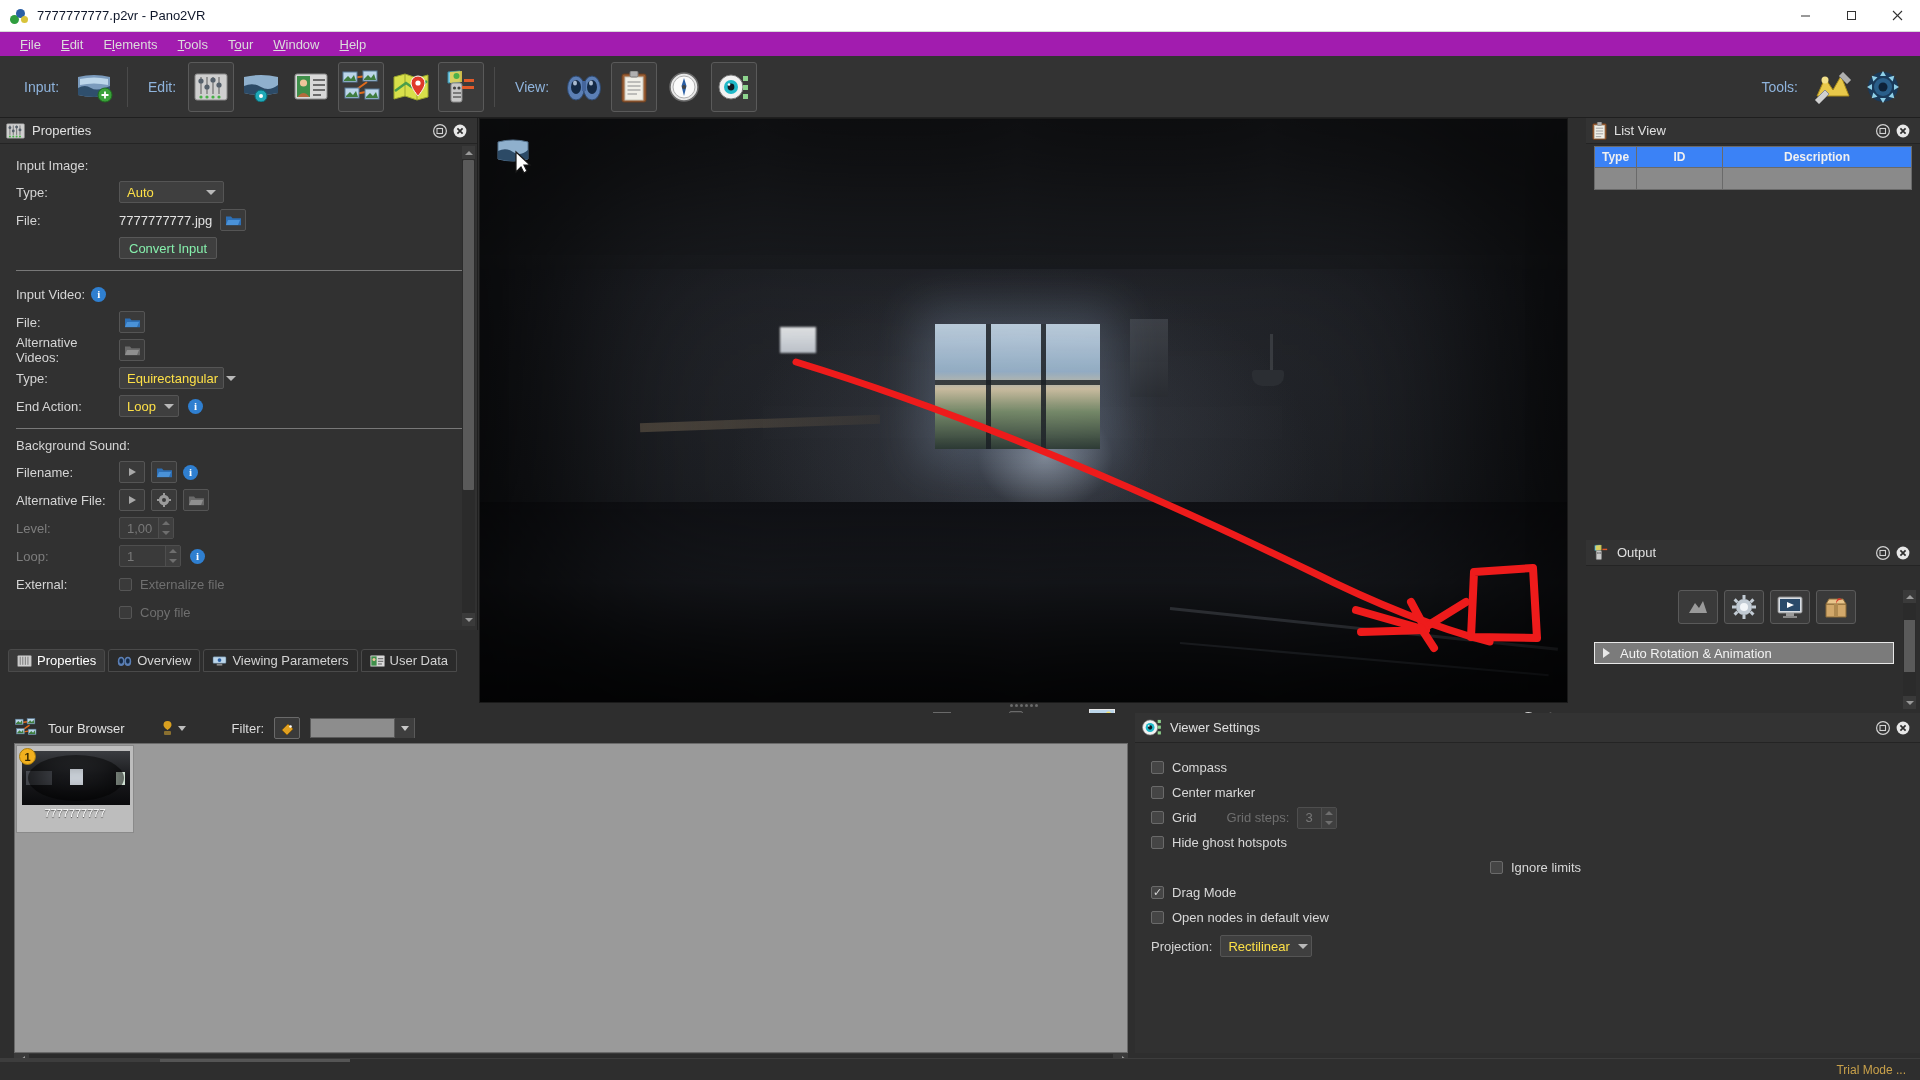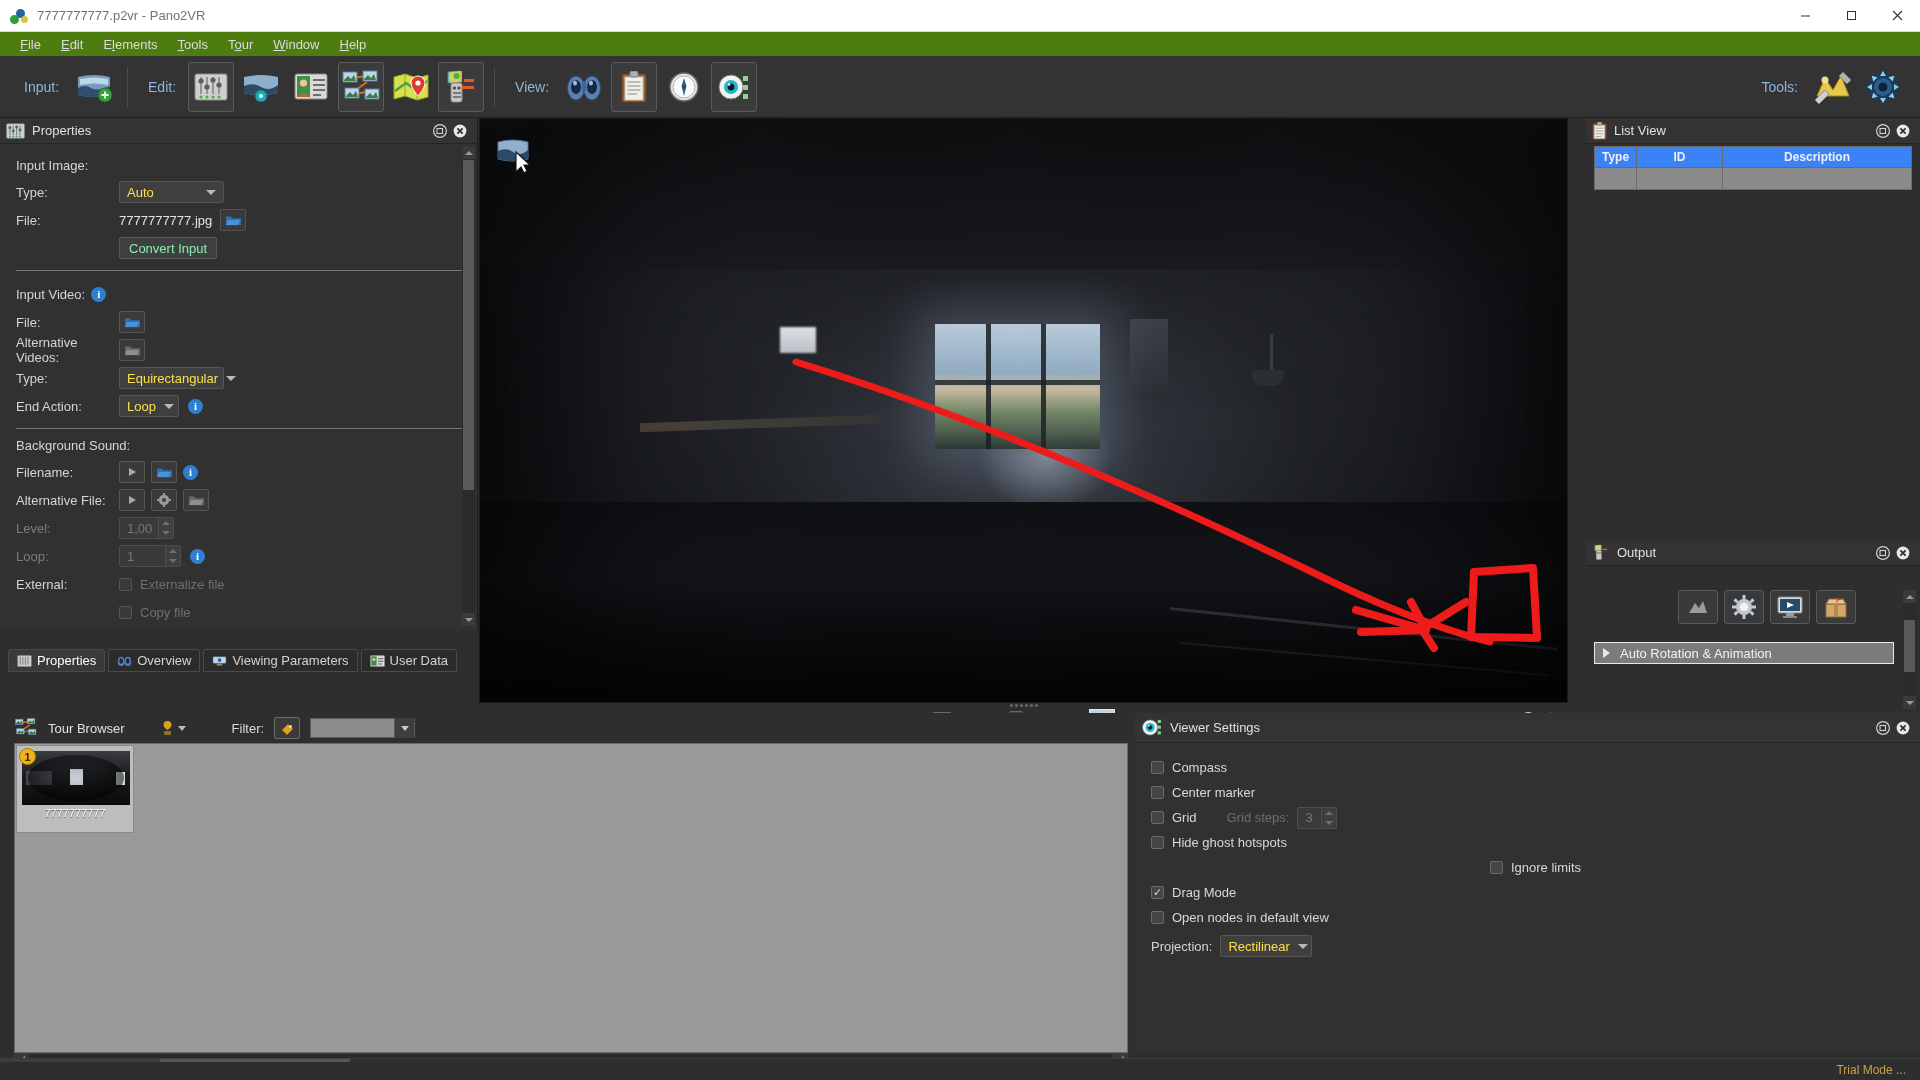--- a/index.html
+++ b/index.html
@@ -18,32 +18,32 @@
   .titlebar {
     position: absolute; top: 0; left: 0; width: 1920px; height: 32px;
     background: #ffffff; display: flex; align-items: center;
     border-bottom: 1px solid #d8d8d8;
   }
   .title-icon { width: 18px; height: 18px; margin-left: 10px; margin-right: 9px; position: relative; }
   .title-icon i { position: absolute; border-radius: 50%; display: block; }
   .ti-g { width: 9px; height: 9px; background: #2f9e3f; left: 0; top: 8px; }
   .ti-b { width: 9px; height: 9px; background: #2a5fa5; left: 6px; top: 2px; }
   .ti-y { width: 7px; height: 7px; background: #d8c33a; left: 11px; top: 9px; }
-  .title-text { font-size: 13px; color: #737373; }
+  .title-text { font-size: 13px; color: #0f172a; }
   .win-btns { margin-left: auto; display: flex; height: 32px; }
   .win-btn {
     width: 46px; height: 32px; display: flex; align-items: center; justify-content: center;
     color: #333; font-size: 13px; line-height: 1;
   }
   .win-btn svg { display:block; }
 
   
   .menubar {
     position: absolute; top: 32px; left: 0; width: 1920px; height: 24px;
-    background: #4d7c0f; display: flex; align-items: center; padding-left: 10px;
+    background: #a21caf; display: flex; align-items: center; padding-left: 10px;
   }
   .menu-item {
     padding: 3px 10px; font-size: 13px; color: #dcdcdc; cursor: default;
   }
   .menu-item u { text-decoration: underline; }
 
   
   .toolbar {
     position: absolute; top: 56px; left: 0; width: 1920px; height: 62px;
     background: #333333; border-bottom: 1px solid #1f1f1f;

